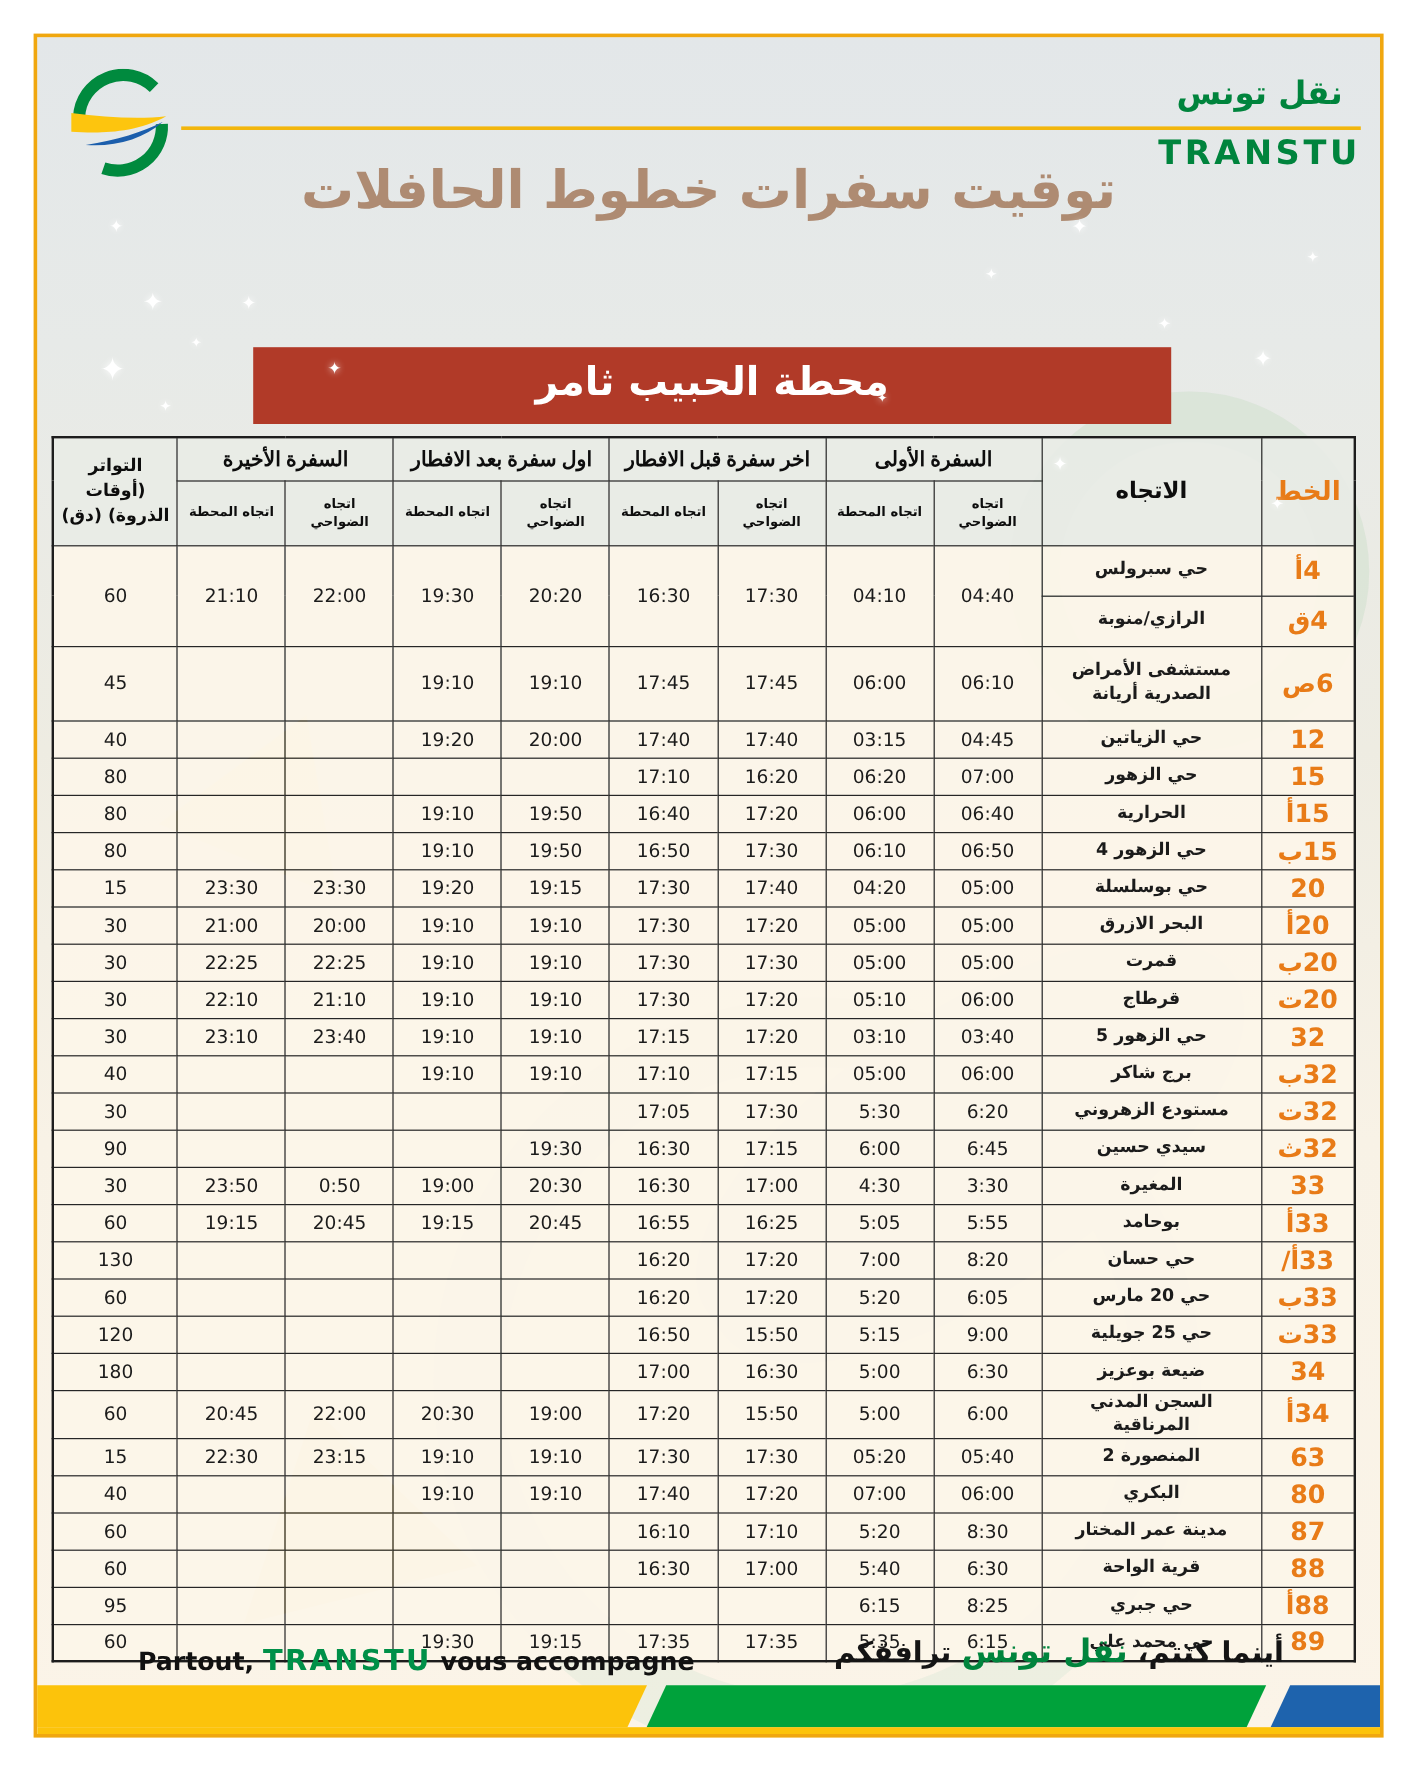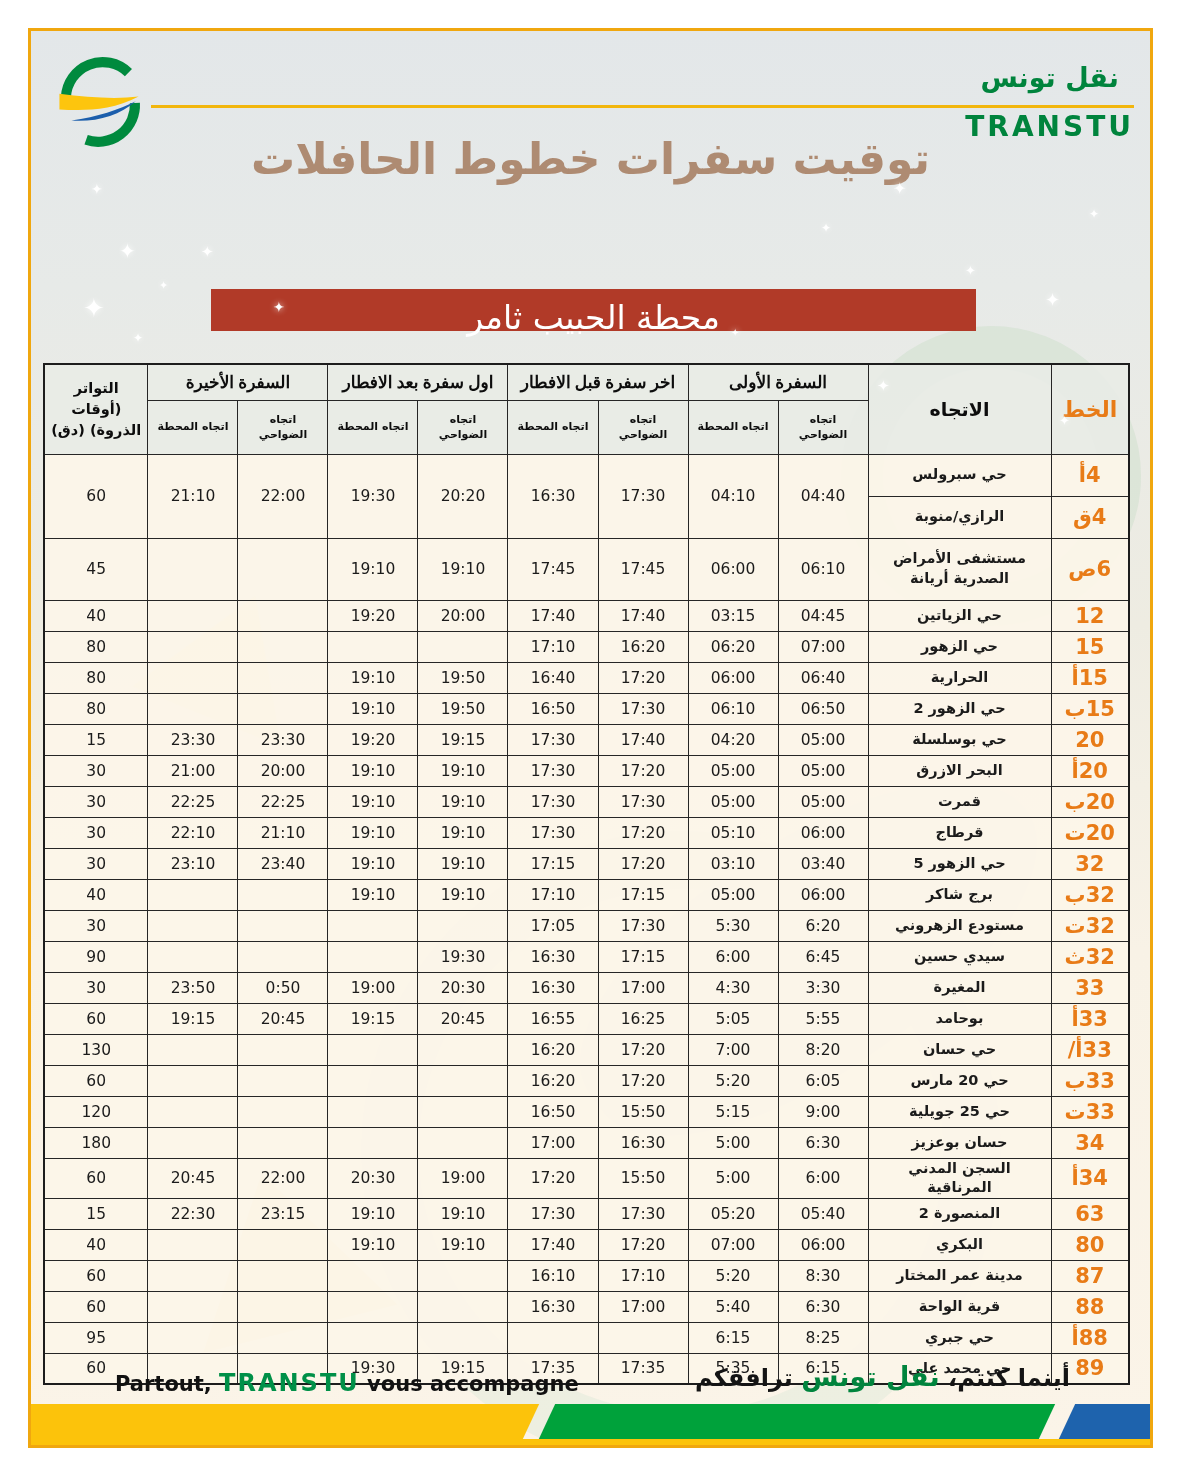--- a/index.html
+++ b/index.html
@@ -54,22 +54,22 @@
   .wordmark-ar { display:block; font-size:27px; line-height:46px; font-weight:bold;
     color:#00843d; letter-spacing:1px; }
   .wordmark-en { display:block; margin-top:9px; font-size:28px; font-weight:bold;
     color:#00843d; letter-spacing:3px; direction:ltr; }
 
   .title { position:absolute; left:0; right:0; top:102px; text-align:center; z-index:2;
     font-size:44px; font-weight:bold; color:#ae8b72; }
   .subtitle { position:absolute; left:0; right:0; top:166px; text-align:center; z-index:2;
     font-size:38px; font-weight:bold; color:#ae8b72; }
 
-  .banner { position:absolute; left:180px; top:258px; width:765px; height:42px; z-index:2;
-    background:#b13a28; color:#ffffff; font-size:33px; font-weight:normal;
+  .banner { position:absolute; left:180px; top:258px; width:765px; height:64px; z-index:2;
+    background:#b13a28; color:#ffffff; font-size:33px; font-weight:bold;
     text-align:center; line-height:57px; }
 
   
   .timetable { position:absolute; right:20px; top:332px; z-index:2;
     border-collapse:collapse; table-layout:fixed; width:1085px; }
   .timetable th, .timetable td { border:1.6px solid #262626; text-align:center;
     vertical-align:middle; overflow:hidden; }
   .timetable { border:2.5px solid #1d1d1d; }
   thead th { background:rgba(232,236,230,0.92); color:#0d0d0d; font-weight:bold; }
   thead tr.group-row { height:36px; }
@@ -244,21 +244,21 @@
           <td class="time">17:20</td>
           <td class="time">16:40</td>
           <td class="time">19:50</td>
           <td class="time">19:10</td>
           <td class="time"></td>
           <td class="time"></td>
           <td class="freq">80</td>
         </tr>
         <tr>
           <td class="line">15ب</td>
-          <td class="dir">حي الزهور 2</td>
+          <td class="dir">حي الزهور 4</td>
           <td class="time">06:50</td>
           <td class="time">06:10</td>
           <td class="time">17:30</td>
           <td class="time">16:50</td>
           <td class="time">19:50</td>
           <td class="time">19:10</td>
           <td class="time"></td>
           <td class="time"></td>
           <td class="freq">80</td>
         </tr>
@@ -426,21 +426,21 @@
           <td class="time">15:50</td>
           <td class="time">16:50</td>
           <td class="time"></td>
           <td class="time"></td>
           <td class="time"></td>
           <td class="time"></td>
           <td class="freq">120</td>
         </tr>
         <tr>
           <td class="line">34</td>
-          <td class="dir">حسان بوعزيز</td>
+          <td class="dir">ضيعة بوعزيز</td>
           <td class="time">6:30</td>
           <td class="time">5:00</td>
           <td class="time">16:30</td>
           <td class="time">17:00</td>
           <td class="time"></td>
           <td class="time"></td>
           <td class="time"></td>
           <td class="time"></td>
           <td class="freq">180</td>
         </tr>

